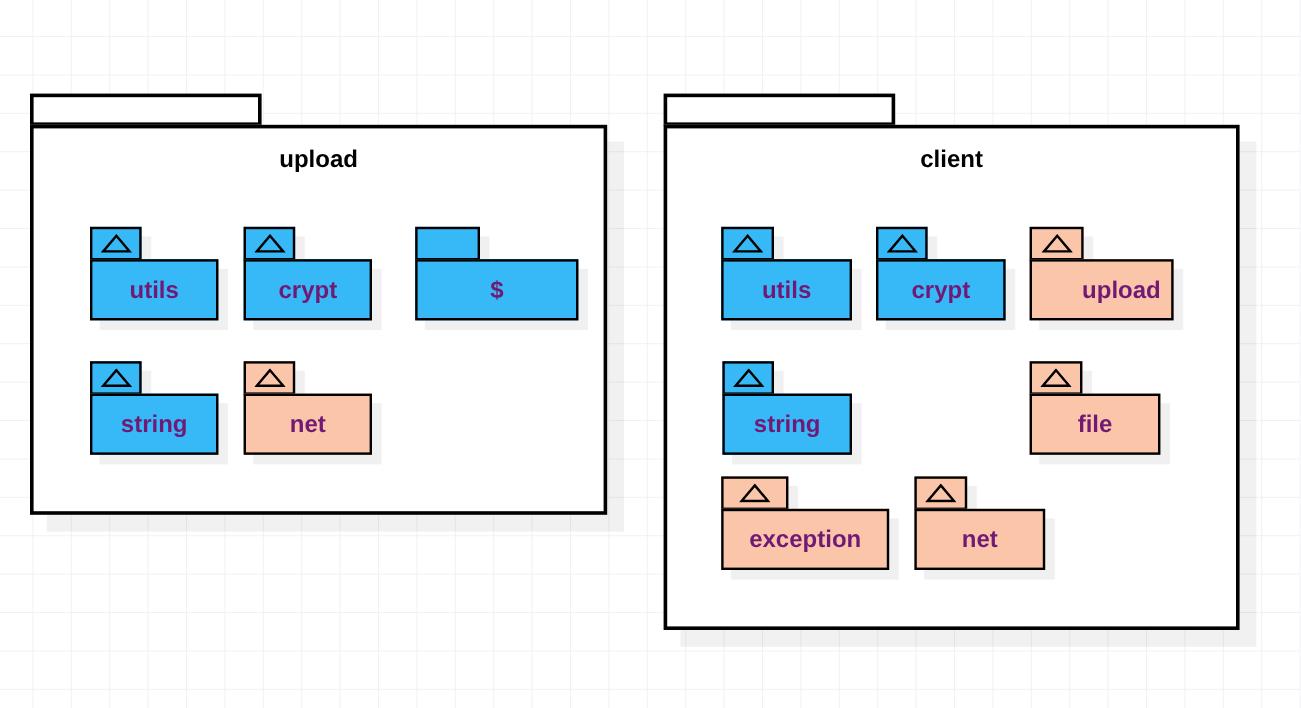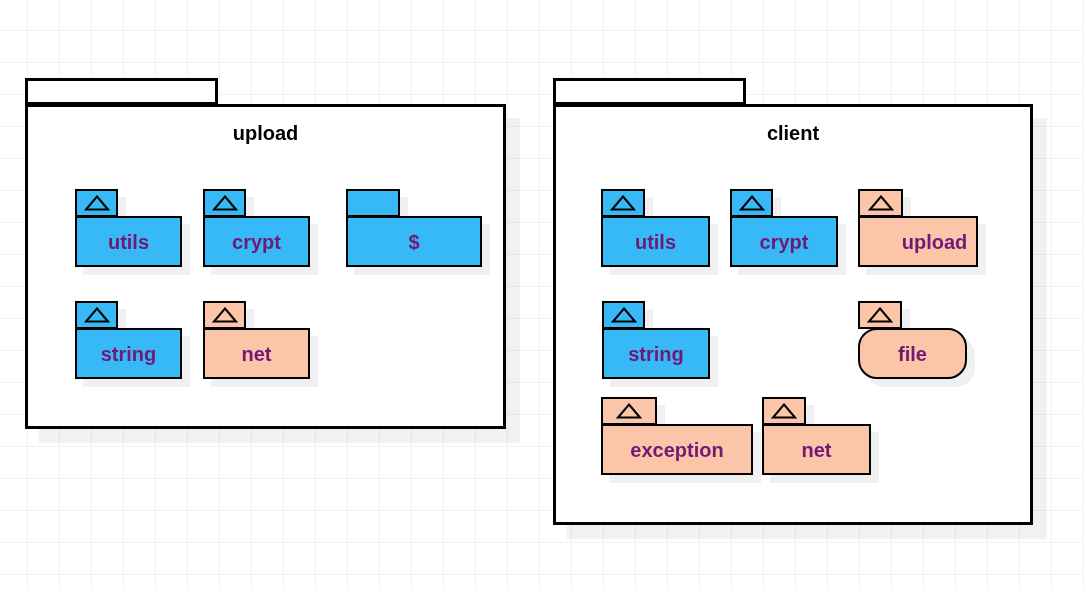--- a/index.html
+++ b/index.html
@@ -169,32 +169,32 @@
         <span class="label">string</span>
       </div>
     </div>
 
     <div class="pkg" style="left:305px;top:223px;width:109px;height:78px;">
       <div class="tab peach" style="width:44px;">
         <svg class="tri" width="26" height="16" viewBox="0 0 26 16">
           <polygon points="13,1.5 24,14.5 2,14.5" fill="none" stroke="#000" stroke-width="2"></polygon>
         </svg>
       </div>
-      <div class="body peach" style="width:109px;border-radius:19px;">
+      <div class="body peach" style="width:109px;">
         <span class="label">file</span>
       </div>
     </div>
 
     <div class="pkg" style="left:48px;top:319px;width:140px;height:78px;">
       <div class="tab peach" style="width:56px;">
         <svg class="tri" width="26" height="16" viewBox="0 0 26 16">
           <polygon points="13,1.5 24,14.5 2,14.5" fill="none" stroke="#000" stroke-width="2"></polygon>
         </svg>
       </div>
-      <div class="body peach" style="width:152px;">
+      <div class="body peach" style="width:140px;">
         <span class="label">exception</span>
       </div>
     </div>
 
     <div class="pkg" style="left:209px;top:319px;width:109px;height:78px;">
       <div class="tab peach" style="width:44px;">
         <svg class="tri" width="26" height="16" viewBox="0 0 26 16">
           <polygon points="13,1.5 24,14.5 2,14.5" fill="none" stroke="#000" stroke-width="2"></polygon>
         </svg>
       </div>

